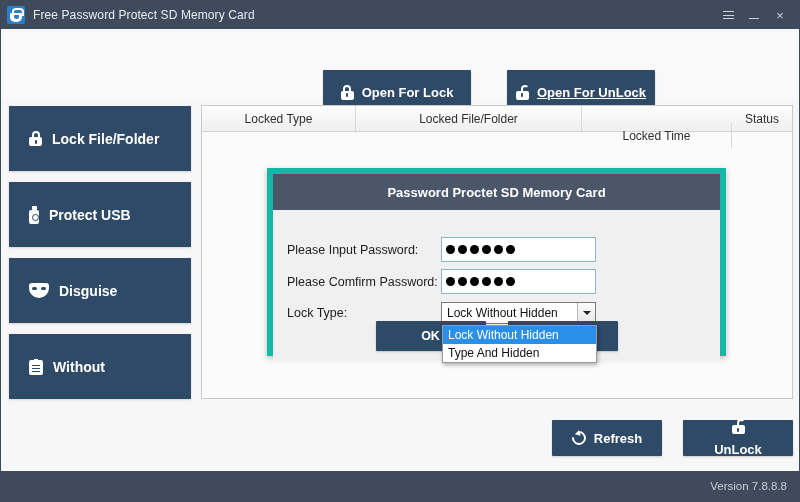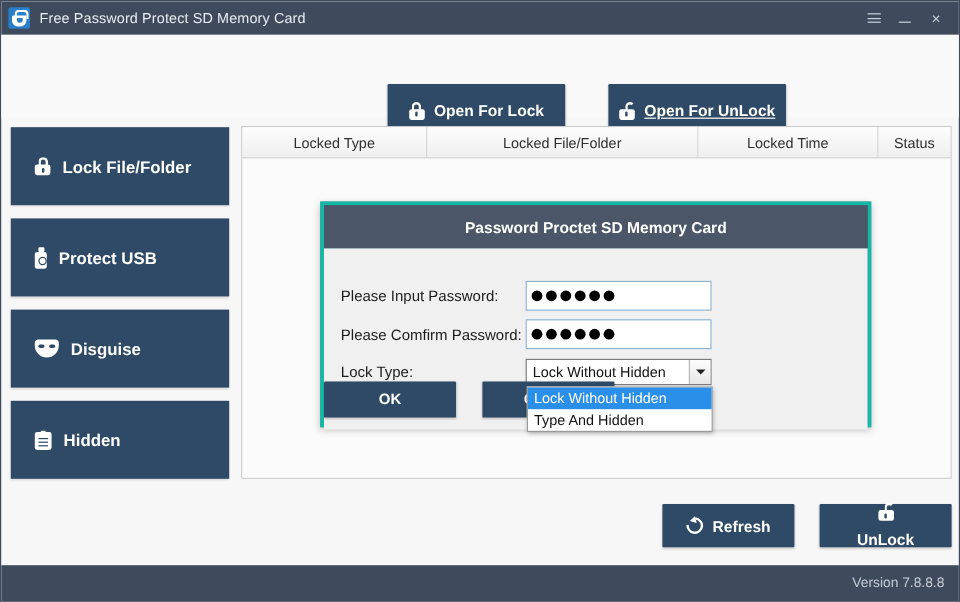--- a/index.html
+++ b/index.html
@@ -175,30 +175,30 @@
   .th {
     display: flex; align-items: center; justify-content: center;
     font-size: 12px; color: #2f2f2f;
     border-right: 1px solid #d8d8d8;
     height: 100%;
     cursor: pointer;
   }
   .th:last-child { border-right: none; }
   .th.c0 { width: 226px; }
   .th.c1 { width: 154px; }
-  .th.c2 { width: 150px; }
+  .th.c2 { width: 150px; margin-top: 17px; }
   .th.c3 { flex: 1 1 auto; }
   .table-body { height: 266px; background: #fbfbfb; }
 
   
   .modal {
     position: absolute; left: 266px; top: 167px;
     width: 459px; height: 188px;
-    background: #0f766e;
-    border: 3px solid #14b8a6;
+    background: #fef9c3;
+    border: 6px solid #14b8a6;
     box-shadow: 0 2px 6px rgba(0,0,0,.25);
   }
   .modal-title {
     height: 36px;
     background: #4b5668;
     color: #ffffff;
     font-size: 13px; font-weight: bold;
     display: flex; align-items: center; justify-content: center;
   }
   .modal-body { position: relative; height: 151px; background: #f0f0f0; }
@@ -262,21 +262,21 @@
     display: flex; align-items: center;
     padding-left: 5px;
     font-size: 12px; color: #111;
     cursor: pointer;
   }
   .dd-opt.sel { background: #2a8fe8; color: #ffffff; }
 
   .modal-actions {
     position: absolute; left: 0; bottom: 10px;
     width: 100%;
-    display: flex; gap: 22px;
+    display: flex; justify-content: center; gap: 22px;
   }
   .modal-btn {
     width: 110px; height: 30px;
     background: #2e4a66;
     color: #ffffff;
     border: none; border-radius: 1px;
     font-family: "Liberation Sans", sans-serif;
     font-size: 12.5px; font-weight: bold;
     cursor: pointer;
     box-shadow: 0 1px 2px rgba(0,0,0,.2);
@@ -373,21 +373,21 @@
       <span class="ico-mask">
           <span class="face"></span>
         </span>
       <span>Disguise</span>
     </div>
     <div class="side-item">
       <span class="ico-clip">
           <span class="pin"></span>
           <span class="pad"></span>
         </span>
-      <span>Hidden</span>
+      <span>Without</span>
     </div>
   </div>
 
   <div class="table-panel">
     <div class="table-head">
       <div class="th c1">Locked Type</div>
       <div class="th c0">Locked File/Folder</div>
       <div class="th c2">Locked Time</div>
       <div class="th c3">Status</div>
     </div>

